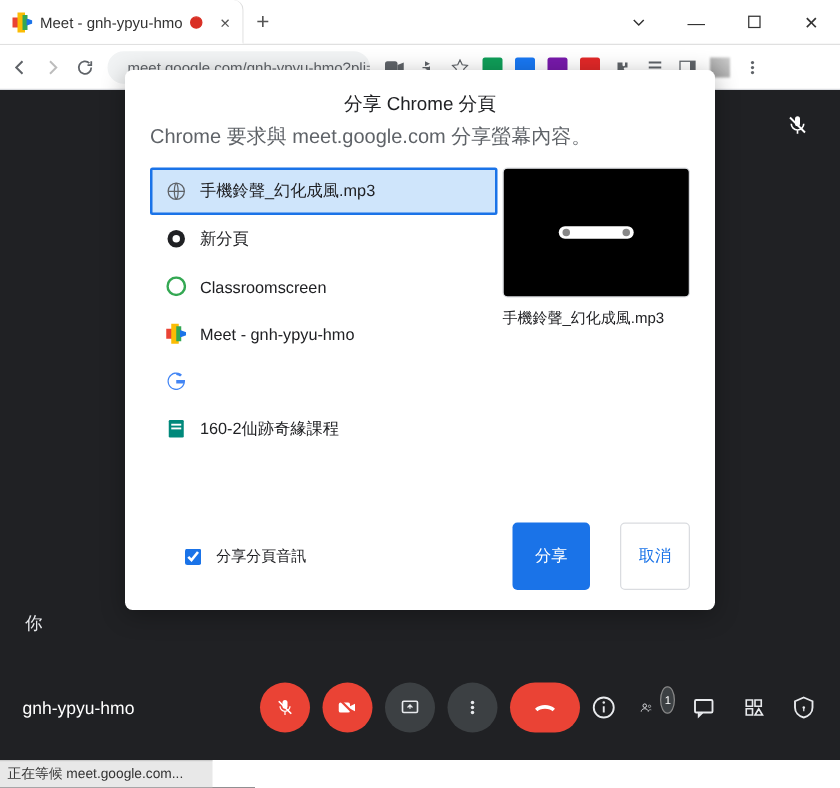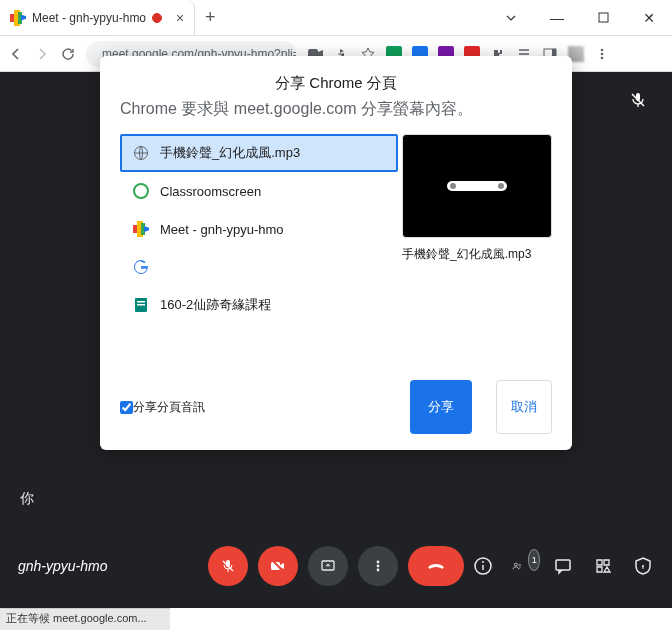--- a/index.html
+++ b/index.html
@@ -26,21 +26,21 @@
 .ext-face { background: #1877f2; border-radius: 2px; }
 .ext-note { background: #7719aa; border-radius: 2px; }
 .ext-flip { background: #e12828; border-radius: 2px; }
 .blur-sq { width: 18px; height: 18px; background: linear-gradient(45deg,#999,#ccc); filter: blur(1px); }
 
 
 .meet-area { position: absolute; top: 72px; left: 0; right: 0; bottom: 22px; background: #202124; }
 .mic-off-top { position: absolute; top: 18px; right: 24px; color: #fff; }
 .you-label { position: absolute; left: 20px; bottom: 100px; color: #e8eaed; font-size: 14px; }
 .controls-bar { position: absolute; bottom: 12px; left: 0; right: 0; height: 60px; display: flex; align-items: center; padding: 0 18px; }
-.meeting-code { color: #fff; font-size: 14px; font-weight: 500; font-style: italic; }
+.meeting-code { color: #fff; font-size: 14px; font-weight: 500; }
 .center-ctrls { position: absolute; left: 50%; transform: translateX(-50%); display: flex; gap: 10px; }
 .circ { width: 40px; height: 40px; border-radius: 50%; display: flex; align-items: center; justify-content: center; }
 .red { background: #ea4335; color: #fff; }
 .gray { background: #3c4043; color: #e8eaed; }
 .pill { width: 56px; height: 40px; border-radius: 20px; background: #ea4335; display: flex; align-items: center; justify-content: center; color: #fff; }
 .right-ctrls { margin-left: auto; display: flex; gap: 18px; align-items: center; color: #e8eaed; }
 .right-ctrls span { position: relative; display: inline-flex; align-items: center; justify-content: center; width: 22px; height: 22px; }
 .badge { position: absolute; top: -6px; right: -6px; background: #3c4043; border: 1px solid #888; color: #fff; border-radius: 50%; width: 14px; height: 14px; font-size: 9px; display: flex; align-items: center; justify-content: center; }
 
 
@@ -57,21 +57,21 @@
 .tab-row:not(.selected) { border: 2px solid transparent; }
 .row-ico { width: 18px; height: 18px; display: inline-flex; align-items: center; justify-content: center; }
 .preview { width: 150px; }
 .preview-box { width: 150px; height: 104px; background: #000; border: 1px solid #dadce0; border-radius: 4px; display: flex; align-items: center; justify-content: center; }
 .audio-widget { width: 60px; height: 10px; background: #fff; border-radius: 5px; position: relative; }
 .audio-widget::before, .audio-widget::after { content: ''; position: absolute; top: 2px; width: 6px; height: 6px; background: #888; border-radius: 50%; }
 .audio-widget::before { left: 3px; }
 .audio-widget::after { right: 3px; }
 .preview-label { font-size: 12px; color: #202124; margin-top: 8px; }
 .dlg-foot { display: flex; align-items: center; margin-top: 56px; }
-.chk { display: flex; align-items: center; gap: 0; font-size: 12px; color: #202124; }
+.chk { display: flex; align-items: center; gap: 12px; font-size: 12px; color: #202124; margin-left: 28px; }
 .chk input { accent-color: #1a73e8; }
 .dlg-btns { margin-left: auto; display: flex; gap: 24px; }
 .btn-primary { background: #1a73e8; color: #fff; border: none; padding: 7px 18px; border-radius: 4px; font-size: 13px; }
 .btn-cancel { background: #fff; color: #1a73e8; border: 1px solid #dadce0; padding: 17px 14px; border-radius: 4px; font-size: 13px; }
 
 
 .meet-fav { position: relative; width: 16px; height: 16px; }
 .meet-fav .b1 { position: absolute; left: 0; top: 4px; width: 6px; height: 8px; background: #ea4335; }
 .meet-fav .b2 { position: absolute; left: 4px; top: 0; width: 6px; height: 16px; background: #fbbc04; }
 .meet-fav .b3 { position: absolute; left: 8px; top: 2px; width: 4px; height: 12px; background: #34a853; }
@@ -275,20 +275,29 @@
             <svg width="16" height="16" viewBox="0 0 16 16">
               <circle cx="8" cy="8" r="6.5" stroke="#5f6368" fill="none"></circle>
               <path d="M1.5 8h13M8 1.5c2 2 2 11 0 13M8 1.5c-2 2-2 11 0 13" stroke="#5f6368" fill="none"></path>
             </svg>
           </span>
         <span>手機鈴聲_幻化成風.mp3</span>
       </div>
       <div class="tab-row">
         <span class="row-ico">
             <svg width="16" height="16" viewBox="0 0 16 16">
+              <circle cx="8" cy="8" r="7" fill="#202124"></circle>
+              <circle cx="8" cy="8" r="3" fill="#fff"></circle>
+            </svg>
+          </span>
+        <span>新分頁</span>
+      </div>
+      <div class="tab-row">
+        <span class="row-ico">
+            <svg width="16" height="16" viewBox="0 0 16 16">
               <circle cx="8" cy="8" r="7" fill="none" stroke="#34a853" stroke-width="2"></circle>
             </svg>
           </span>
         <span>Classroomscreen</span>
       </div>
       <div class="tab-row">
         <span class="row-ico">
             <span class="meet-fav">
               <span class="b1"></span>
               <span class="b2"></span>

